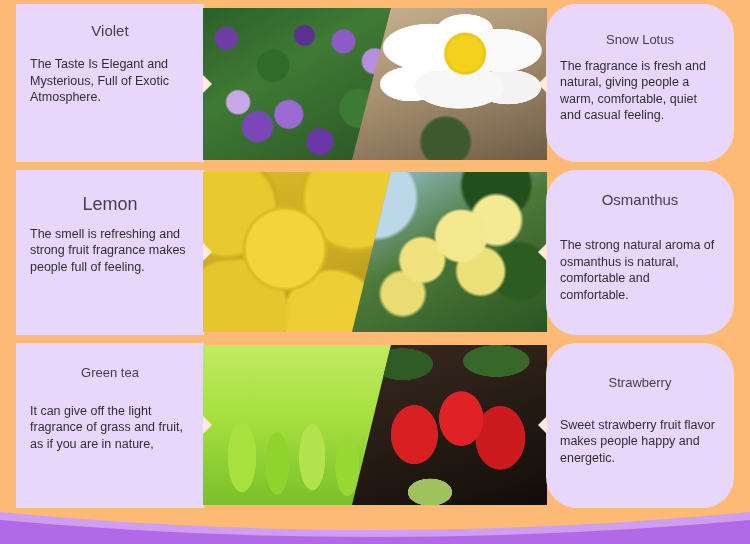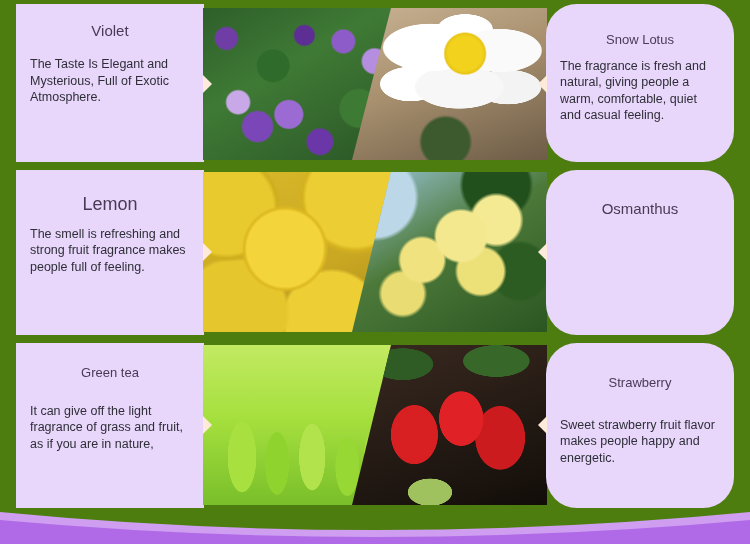--- a/index.html
+++ b/index.html
@@ -5,21 +5,21 @@
   * { margin:0; padding:0; box-sizing:border-box; }
   html, body {
     width:750px; height:544px;
     font-family:"Liberation Sans", sans-serif;
     background:#fdeada;
     overflow:hidden;
   }
   #page {
     position:relative;
     width:750px; height:544px;
-    background:#4d7c0f;
+    background:#fdba74;
   }
 
   
   .row {
     position:absolute;
     left:0; width:750px;
     display:flex;
   }
   .row-1 { top:4px;   height:158px; }
   .row-2 { top:170px; height:165px; }
@@ -54,21 +54,21 @@
     line-height:1.32;
     margin-top:14px;
   }
   .panel-left .panel-body  { text-align:left; }
   .panel-right .panel-body { text-align:left; }
 
   
   .ti-0 { margin-top:8px; }
   .ti-1 { margin-top:18px; }
   .ti-2 { margin-top:14px; }
-  .ti-3 { margin-top:20px; }
+  .ti-3 { margin-top:11px; }
   .ti-4 { margin-top:12px; }
   .ti-5 { margin-top:22px; }
 
   .tb-0 { margin-top:16px; }
   .tb-1 { margin-top:10px; }
   .tb-2 { margin-top:10px; }
   .tb-3 { margin-top:28px; }
   .tb-4 { margin-top:22px; }
   .tb-5 { margin-top:26px; }
 
@@ -238,20 +238,21 @@
       </div>
       <div class="half half-r">
         <div class="art art-osman"></div>
       </div>
       <div class="notch notch-l"></div>
       <div class="notch notch-r"></div>
     </div>
 
     <div class="panel panel-right">
       <div class="panel-title t-medium ti-3">Osmanthus</div>
+      <div class="panel-body tb-3">The strong natural aroma of osmanthus is natural, comfortable and comfortable.</div>
     </div>
   </div>
 
   <div class="row row-3">
 
     <div class="panel panel-left">
       <div class="panel-title t-small ti-4">Green tea</div>
       <div class="panel-body tb-4">It can give off the light fragrance of grass and fruit, as if you are in nature,</div>
     </div>
 

